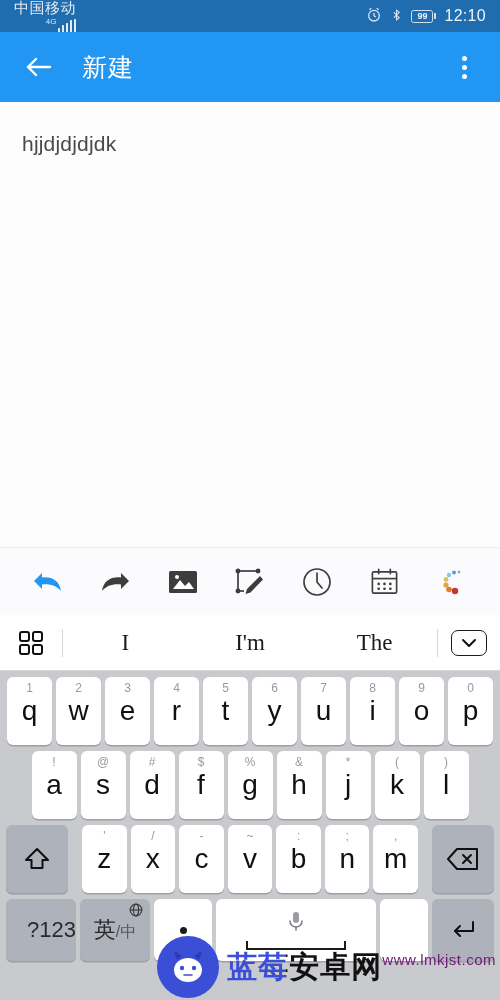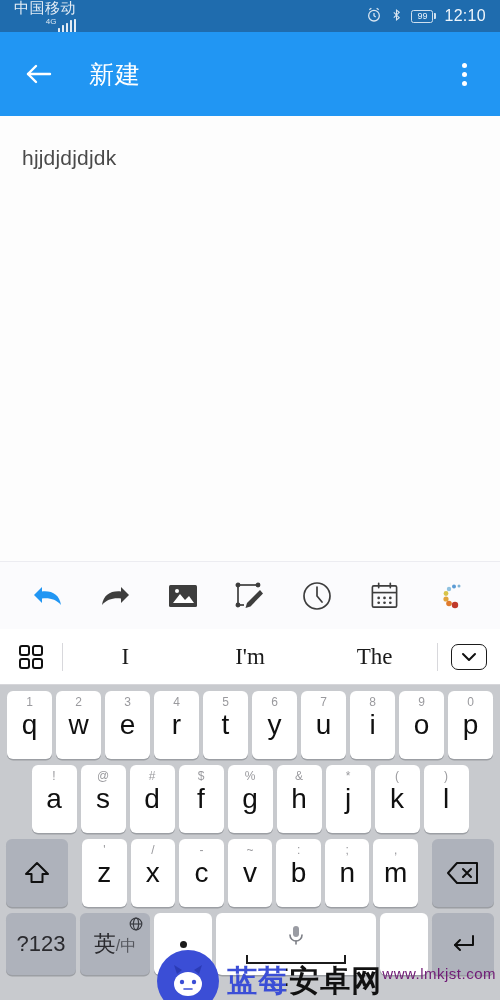--- a/index.html
+++ b/index.html
@@ -26,31 +26,30 @@
   .bars i:nth-child(1){height:5px;} .bars i:nth-child(2){height:7.5px;}
   .bars i:nth-child(3){height:10px;} .bars i:nth-child(4){height:12.5px;}
   .bars i:nth-child(5){height:14px;}
 
   .sb-right { display:flex; align-items:center; gap:8px; }
   .sb-ico { display:block; }
   .batt { display:flex; align-items:center; }
   .batt-body {
     border:1.4px solid #cfe0ef; border-radius:2.5px; height:13px; min-width:22px;
     display:flex; align-items:center; justify-content:center;
-    font-size:9px; color:#eaf3fb; padding:0 1.5px; font-weight:400;
+    font-size:9px; color:#eaf3fb; padding:0 1.5px; font-weight:700;
   }
   .batt-cap { width:2px; height:6px; background:#cfe0ef; border-radius:0 1px 1px 0; margin-left:1px; }
   .clock { font-size:16px; color:#eef5fb; letter-spacing:.3px; }
 
   
   .appbar {
-    height:84px; background:#2196f3;
+    height:70px; background:#2196f3;
     display:flex; align-items:center; padding:0 18px;
     position:relative;
-    gap:7px;
   }
   .back-btn { width:42px; height:42px; display:flex; align-items:center; justify-content:center; cursor:pointer; }
   .appbar-title {
     color:#ffffff; font-size:25px; margin-left:22px; letter-spacing:1px;
   }
   .overflow-btn {
     position:absolute; right:16px; width:40px; height:44px;
     display:flex; flex-direction:column; align-items:center; justify-content:center; gap:4px; cursor:pointer;
   }
   .overflow-btn span { width:5px; height:5px; border-radius:50%; background:#fff; display:block; }
@@ -112,21 +111,21 @@
   .key.fn { background:#aeb2bb; box-shadow:0 1.5px 0 rgba(110,113,120,.5); }
   .row1 .key { max-width:45px; }
   .row2 { padding:0 25px; }
   .row2 .key { max-width:45px; }
   .row3 .key.ltr { max-width:45px; }
   .key.shift, .key.bksp { flex:0 0 62px; }
   .row3 { gap:4px; }
   .row3 .spacer { flex:0 0 6px; }
 
   .krow.row4 { height:62px; gap:4px; }
-  .key.sym123 { flex:0 0 70px; background:#aeb2bb; }
+  .key.sym123 { flex:0 0 70px; background:#aeb2bb;justify-content:flex-end; }
   .key.sym123 .main { font-size:22px; color:#2a2a2e; }
   .key.lang { flex:0 0 70px; background:#aeb2bb; }
   .key.period { flex:0 0 58px; }
   .key.space { flex:1; }
   .key.enter { flex:0 0 62px; background:#aeb2bb; }
   .key.emoji { flex:0 0 48px; }
   .lang-inner { display:flex; align-items:baseline; }
   .lang-cn { font-size:22px; color:#2a2a2e; }
   .lang-sl { font-size:16px; color:#54565c; }
   .lang-sm { font-size:16px; color:#54565c; }

